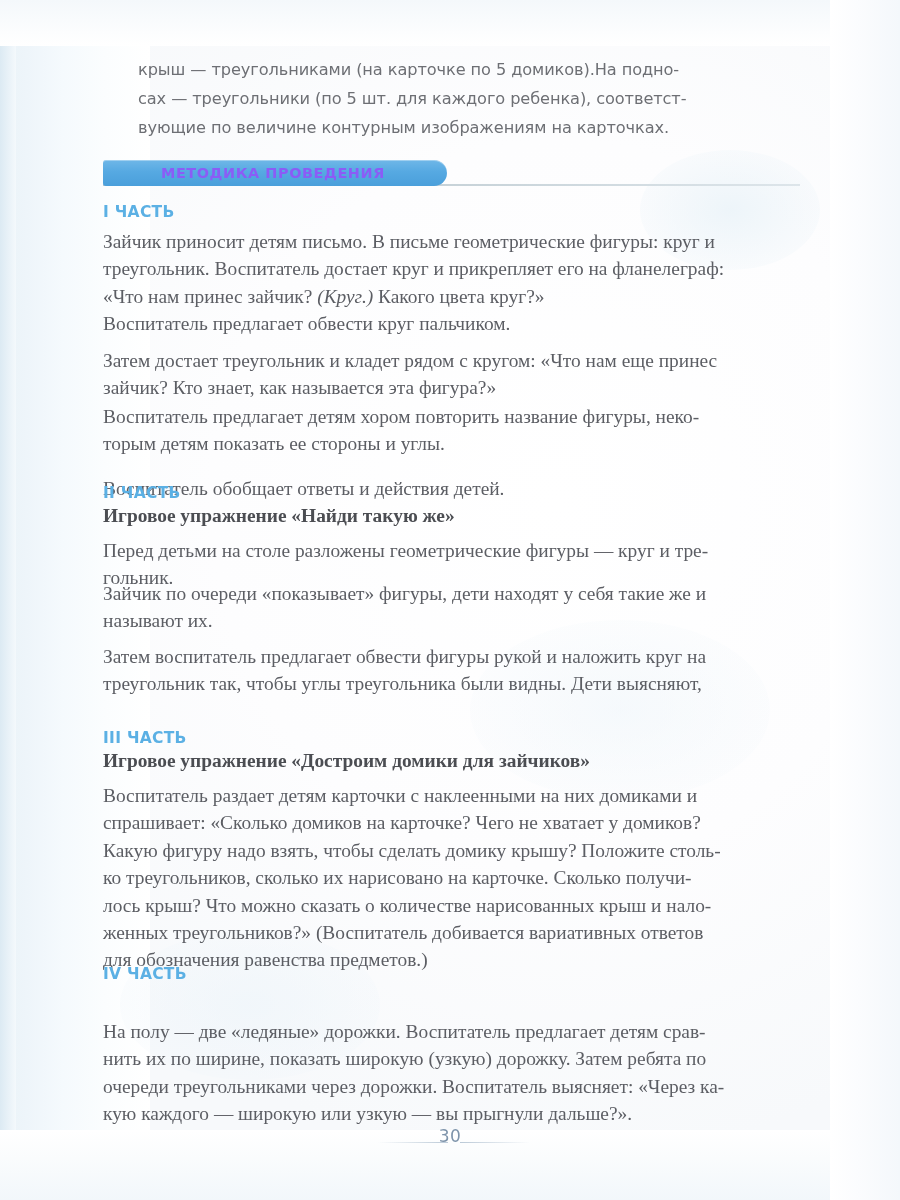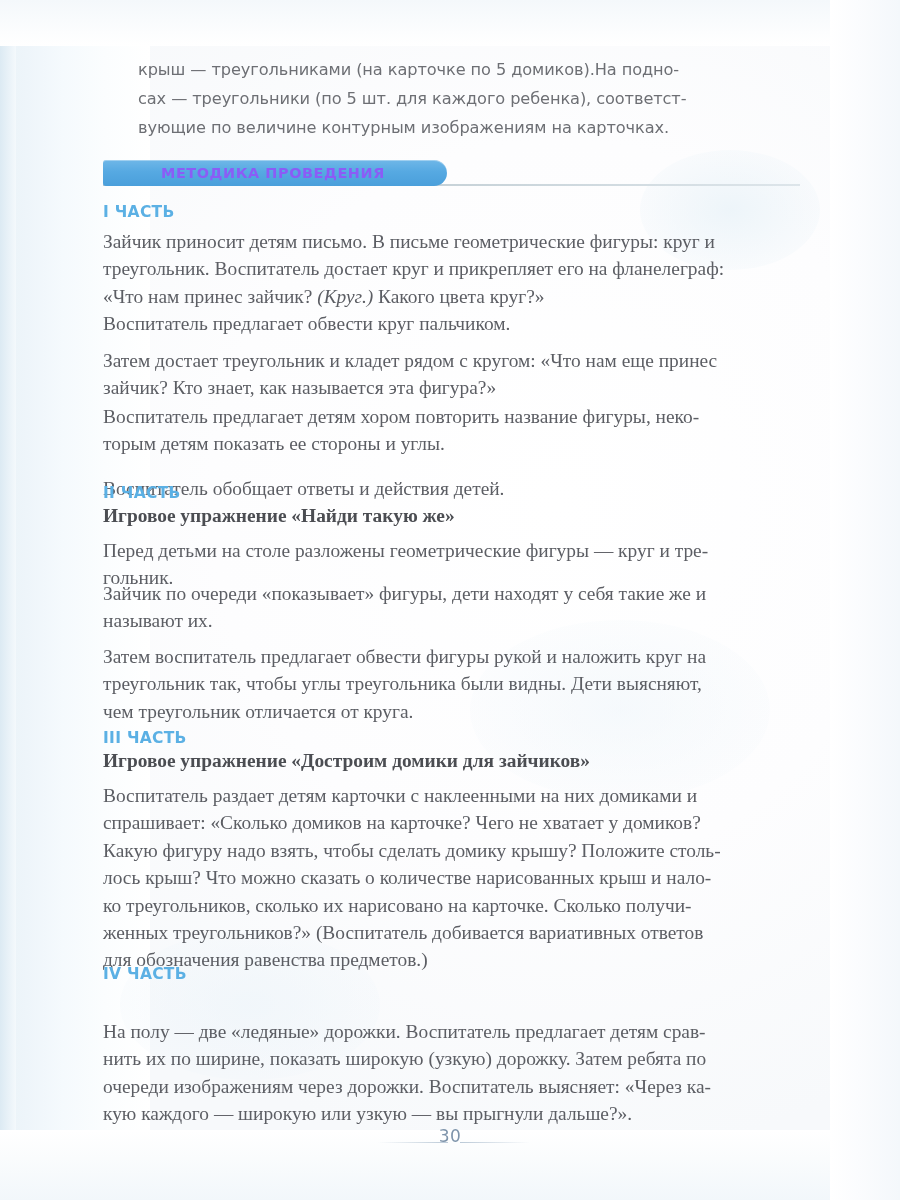--- a/index.html
+++ b/index.html
@@ -275,59 +275,58 @@
       <span class="ln">называют их.</span>
     </div>
 
     <div class="para" style="top:643px;">
       <span class="ln just">
         <span>Затем воспитатель предлагает обвести фигуры рукой и наложить круг на</span>
       </span>
       <span class="ln just">
         <span>треугольник так, чтобы углы треугольника были видны. Дети выясняют,</span>
       </span>
-      <span class="ln">чем треугольник отличается от круга.</span>
     </div>
 
     <div class="part-head" style="top:729px;">III ЧАСТЬ</div>
     <div class="sub-head" style="top:750px;">Игровое упражнение «Достроим домики для зайчиков»</div>
 
     <div class="para" style="top:782px;">
       <span class="ln just">
         <span>Воспитатель раздает детям карточки с наклеенными на них домиками и</span>
       </span>
       <span class="ln just">
         <span>спрашивает: «Сколько домиков на карточке? Чего не хватает у домиков?</span>
       </span>
       <span class="ln just">
         <span>Какую фигуру надо взять, чтобы сделать домику крышу? Положите столь-</span>
       </span>
       <span class="ln just">
+        <span>ко треугольников, сколько их нарисовано на карточке. Сколько получи-</span>
+      </span>
+      <span class="ln just">
         <span>лось крыш? Что можно сказать о количестве нарисованных крыш и нало-</span>
       </span>
       <span class="ln just">
-        <span>ко треугольников, сколько их нарисовано на карточке. Сколько получи-</span>
-      </span>
-      <span class="ln just">
         <span>женных треугольников?» (Воспитатель добивается вариативных ответов</span>
       </span>
       <span class="ln">для обозначения равенства предметов.)</span>
     </div>
 
     <div class="part-head" style="top:965px;">IV ЧАСТЬ</div>
 
     <div class="para" style="top:1018px;">
       <span class="ln just">
         <span>На полу — две «ледяные» дорожки. Воспитатель предлагает детям срав-</span>
       </span>
       <span class="ln just">
         <span>нить их по ширине, показать широкую (узкую) дорожку. Затем ребята по</span>
       </span>
       <span class="ln just">
-        <span>очереди изображениям через дорожки. Воспитатель выясняет: «Через ка-</span>
+        <span>очереди треугольниками через дорожки. Воспитатель выясняет: «Через ка-</span>
       </span>
       <span class="ln">кую каждого — широкую или узкую — вы прыгнули дальше?».</span>
     </div>
 
   </div>
 
   <div class="footer">
     <div class="folio-rule-l"></div>
     <div class="folio-rule-r"></div>
     <span class="folio">30</span>

